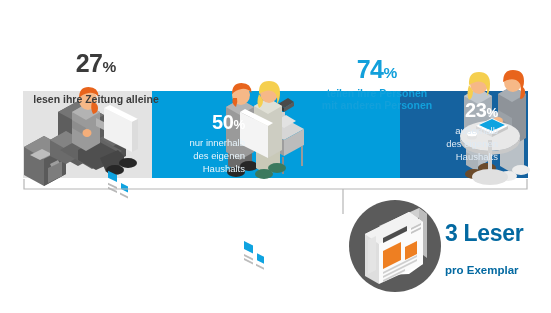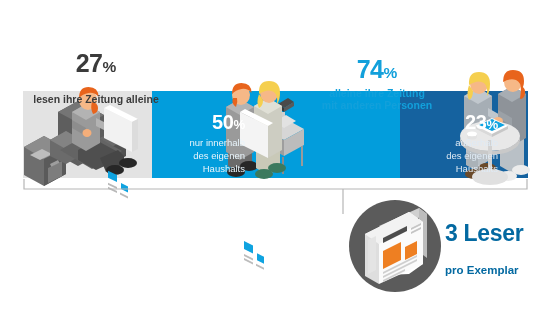--- a/index.html
+++ b/index.html
@@ -30,21 +30,21 @@
   #head-74 .big{font-size:25px;}
   #head-74 .sub{font-size:10.5px;margin-top:5px;}
 
   
   .stat{position:absolute;color:#ffffff;text-align:right;}
   .stat .big{font-size:20px;font-weight:bold;line-height:1;letter-spacing:-0.3px;}
   .stat .big .pct{font-size:0.66em;}
   .stat .sub{font-size:9.5px;line-height:1.35;margin-top:5px;color:#e8f4fb;}
 
   #stat-50{left:163px;top:112px;width:82px;}
-  #stat-23{left:412px;top:112px;width:86px;}
+  #stat-23{left:412px;top:100px;width:86px;}
   #stat-23 .sub{color:#dfeaf4;}
 
   
   #bracket{position:absolute;left:23px;top:178px;width:505px;height:36px;}
 
   
   #callout{position:absolute;left:349px;top:196px;width:196px;height:100px;}
   #callout-circle{position:absolute;left:0px;top:4px;width:92px;height:92px;border-radius:50%;background:#5b5b5b;}
   #callout-news{position:absolute;left:8px;top:10px;width:78px;height:80px;}
   #callout-text{position:absolute;left:96px;top:26px;width:100px;color:#0369a1;}
@@ -219,21 +219,21 @@
   </svg>
 
   <div class="head" id="head-27">
     <div class="big"><span>27</span><span class="pct">%</span></div>
     <div class="sub">lesen ihre Zeitung alleine</div>
   </div>
 
   <div class="head" id="head-74">
     <div class="big"><span>74</span><span class="pct">%</span></div>
     <div class="sub">
-      <div>alleine ihre Zeitung</div>
+      <div>teilen ihre Personen</div>
       <div>mit anderen Personen</div>
     </div>
   </div>
 
   <div class="stat" id="stat-50">
     <div class="big"><span>50</span><span class="pct">%</span></div>
     <div class="sub">
       <div>nur innerhalb</div>
       <div>des eigenen</div>
       <div>Haushalts</div>

